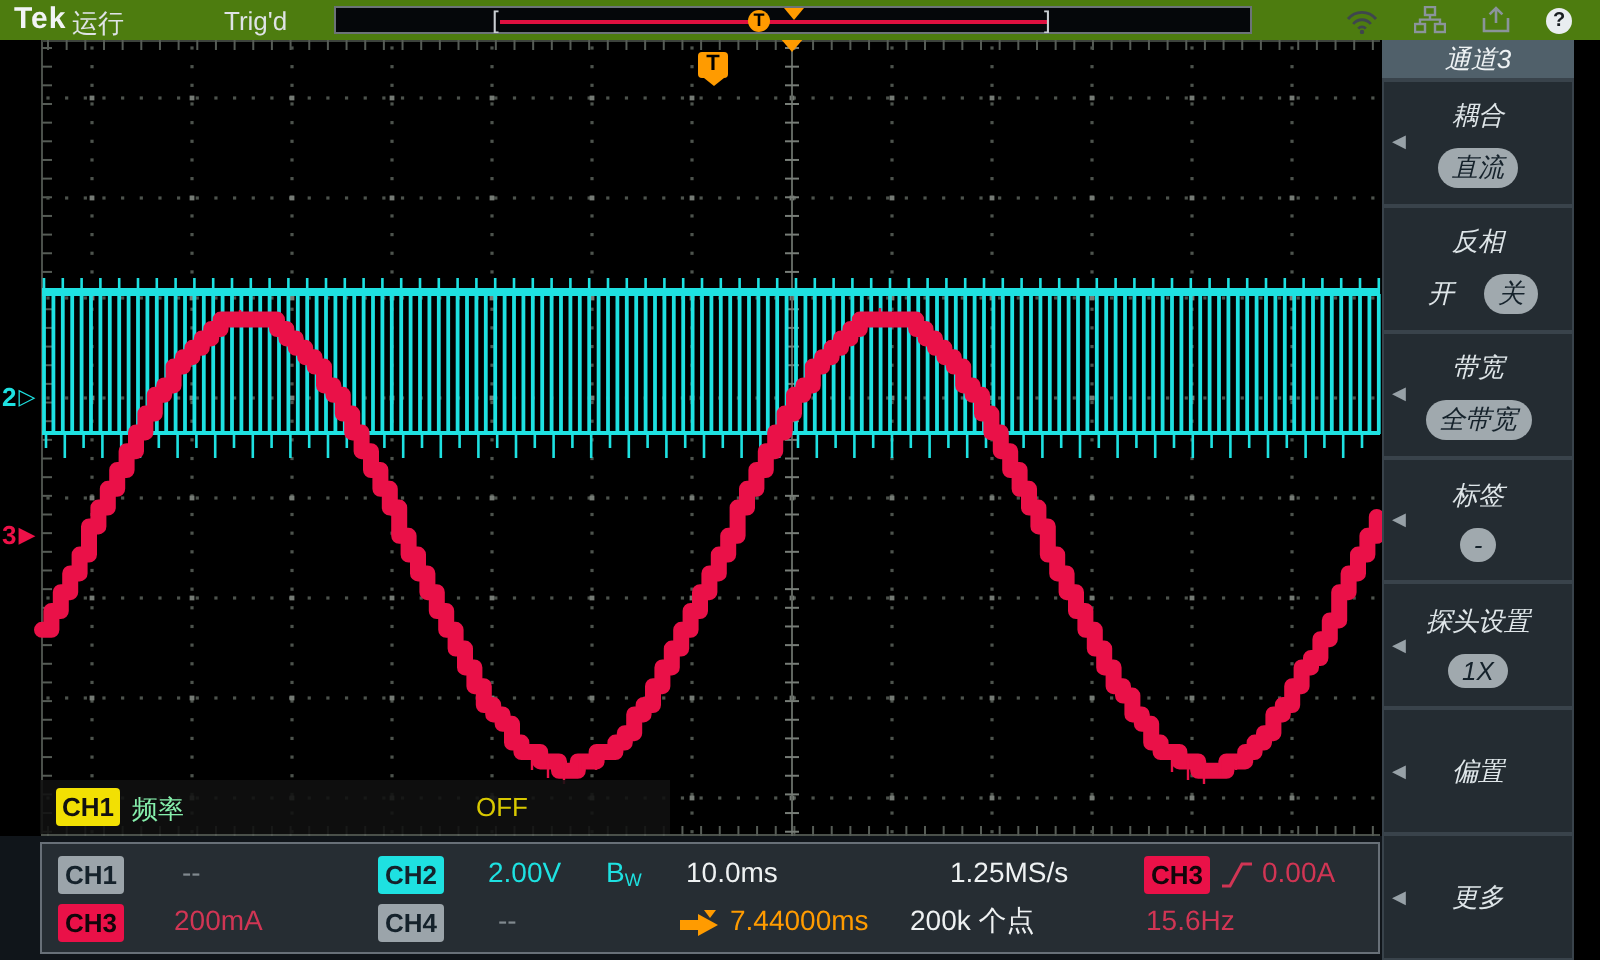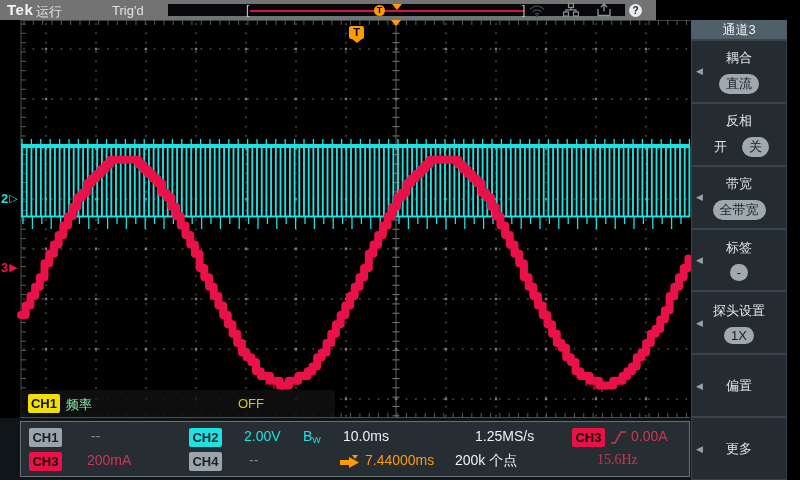--- a/index.html
+++ b/index.html
@@ -1,21 +1,21 @@
 <!DOCTYPE html>
 <html><head>
 <meta charset="utf-8">
 <style>
   * { margin:0; padding:0; box-sizing:border-box; }
   html,body { width:800px; height:480px; background:#000; overflow:hidden; }
   body { font-family:"Liberation Sans","DejaVu Sans",sans-serif; position:relative; }
   .screen { position:absolute; inset:0; width:800px; height:480px; background:#000; }
 
   
-  .topbar { position:absolute; left:0; top:0; width:656px; height:20px; background:#737373; z-index:30;padding-left:18px; }
+  .topbar { position:absolute; left:0; top:0; width:800px; height:20px; background:#4d7c0f; z-index:30;padding-left:18px; }
   .tek-logo { position:absolute; left:7px; top:1px; color:#f2f4f5; font-size:15px; font-weight:bold; letter-spacing:0.5px; }
   .run-status { position:absolute; left:36px; top:3px; color:#dfe3e6; font-size:13px; }
   .trig-status { position:absolute; left:112px; top:3px; color:#dfe3e6; font-size:13px; }
   .recview { position:absolute; left:167px; top:3px; width:459px; height:14px; background:#05070a; border:1px solid #6c7378; }
   .rec-line { position:absolute; left:82px; top:6px; width:274px; height:2px; background:#df1040; }
   .rec-brk { position:absolute; top:-1px; color:#c9ced2; font-size:12px; line-height:14px; }
   .rec-t { position:absolute; left:206px; top:1px; width:11px; height:11px; border-radius:6px; background:#ff9b00; color:#000; font-size:9px; font-weight:bold; text-align:center; line-height:11px; }
   .rec-tri { position:absolute; left:224px; top:0; width:0; height:0; border-left:5px solid transparent; border-right:5px solid transparent; border-top:6px solid #ff9b00; }
   .topicons { position:absolute; right:14px; top:3px; display:flex; gap:17px; align-items:center; }
   .help-ico { width:13px; height:13px; border-radius:7px; background:#e9edf0; color:#191d22; font-size:10px; font-weight:bold; text-align:center; line-height:13px; }
@@ -45,21 +45,21 @@
   .b-cyan { background:#1ee1e1; }
   .b-red  { background:#ea1148; color:#12060a; }
   .pv { position:absolute; font-size:14px; }
   .c-gray { color:#80898f; } .c-cyan { color:#1ee1e1; } .c-red { color:#d13554; }
   .c-white { color:#eef1f2; } .c-orange { color:#ff9b00; }
   .bw-sub { font-size:9px; vertical-align:-2px; }
   .row1 { top:6px; } .row2 { top:30px; }
   .delay-ico { position:absolute; left:318px; top:32px; }
 
   
-  .sidebar { position:absolute; left:691px; top:20px; width:96px; height:460px; background:#39434b; z-index:25; display:flex; flex-direction:column; }
+  .sidebar { position:absolute; left:691px; top:20px; width:96px; height:460px; background:#39434b; z-index:25; display:flex; flex-direction:column;font-style:italic; }
   .sb-header { height:19px; background:#50606a; color:#eef2f4; font-size:13px; text-align:center; line-height:19px; flex:none; }
   .sb-body { flex:1; display:flex; flex-direction:column; gap:2px; padding:2px 1px 1px 1px; }
   .sb-sec { flex:1; background:#242c32; position:relative; display:flex; flex-direction:column; align-items:center; justify-content:center; gap:7px; }
   .sb-title { color:#dfe6e9; font-size:13px; }
   .sb-chip { background:#a0a9ae; color:#15222b; font-size:13px; padding:1px 7px; min-width:14px; text-align:center;border-radius:10px; }
   .sb-arrow { position:absolute; left:4px; top:50%; transform:translateY(-50%); color:#97a1a7; font-size:9px; }
   .sb-invert-row { display:flex; width:100%; padding:0 17px 0 22px; justify-content:space-between; align-items:center; }
   .sb-on { color:#dfe6e9; font-size:13px; }
 </style>
 </head>
@@ -1884,21 +1884,21 @@
       </svg>
       <span class="pv c-red row1" style="left:610px;">0.00A</span>
 
       <svg class="delay-ico" width="22" height="15" viewBox="0 0 22 15">
         <polygon points="13,1 19,1 16,5" fill="#ff9b00"></polygon>
         <rect x="1" y="6" width="9" height="5" fill="#ff9b00"></rect>
         <polygon points="10,3 20,8.5 10,14" fill="#ff9b00"></polygon>
       </svg>
       <span class="pv c-orange row2" style="left:344px;">7.44000ms</span>
       <span class="pv c-white row2" style="left:434px;">200k 个点</span>
-      <span class="pv c-red row2" style="left:576px;font-family:Liberation Serif, serif;">15.6Hz</span>
+      <span class="pv c-red row2" style="left:552px;">15.6Hz</span>
     </div>
   </div>
 
   <div class="sidebar">
     <div class="sb-header">通道3</div>
     <div class="sb-body">
       <div class="sb-sec">
         <span class="sb-arrow">◀</span>
         <div class="sb-title">耦合</div>
         <div class="sb-chip">直流</div>

